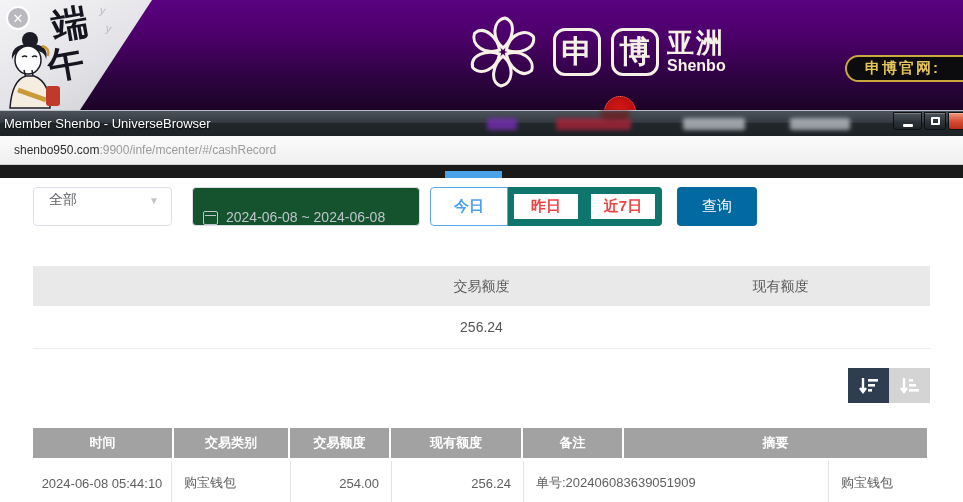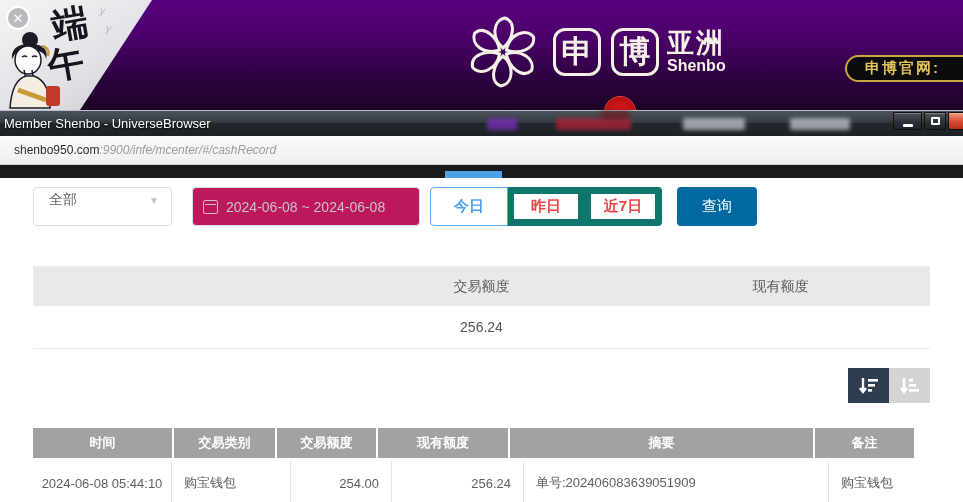--- a/index.html
+++ b/index.html
@@ -68,36 +68,36 @@
   .btn-close { left:948px; width:26px;
     background:linear-gradient(180deg,#f0987f,#d6492f 55%,#b5311c); }
   .glyph-min { width:10px; height:3px; background:#fff; margin-top:8px; border-radius:1px; }
   .glyph-max { width:9px; height:8px; border:2px solid #fff; border-radius:1px; }
 
   
   .urlbar { position:absolute; left:0; top:136px; width:963px; height:29px;
     background:linear-gradient(180deg,#fbfbfb,#eFeFef); border-bottom:1px solid #cfcfcf;
     display:flex; align-items:center; padding-left:14px; font-size:12px; cursor:text; }
   .url-host { color:#2e2e2e; }
-  .url-path { color:#9b9b9b;font-style:italic; }
+  .url-path { color:#9b9b9b; }
 
   
   .dark-strip { position:absolute; left:0; top:165px; width:963px; height:13px; background:#1a1a1a; }
   .tab-indicator { position:absolute; left:445px; bottom:0; width:57px; height:7px; background:#4aa3e8; }
 
   
   .filters { position:absolute; left:0; top:187px; width:963px; height:40px; }
   .select-box { position:absolute; left:33px; width:139px; height:39px;
     border:1px solid #dcdfe6; border-radius:4px; background:#fff; cursor:pointer;
     display:flex; align-items:center; padding:0 12px 13px 15px; }
   .select-label { color:#606266; font-size:14px; flex:1; }
   .chevron { color:#c0c4cc; font-size:10px; }
   .date-box { position:absolute; left:192px; width:228px; height:39px;
-    border:1px solid #dcdfe6; border-radius:4px; background:#be185d; cursor:text;
-    display:flex; align-items:center; padding-left:10px; }
+    border:1px solid #dcdfe6; border-radius:4px; background:#14532d; cursor:text;
+    display:flex; align-items:flex-end; padding-left:10px; }
   .cal-icon { width:15px; height:14px; border:1.5px solid #c0c4cc; border-radius:2px;
     position:relative; margin-right:8px; }
   .cal-icon:before { content:""; position:absolute; left:1px; right:1px; top:3px;
     border-top:1.5px solid #c0c4cc; }
   .date-text { color:#c0c4cc; font-size:14px; }
   .quick-group { position:absolute; left:430px; display:flex;font-weight:bold; }
   .quick-btn { width:78px; height:39px; background:#fff; border:7px solid #0f766e;
     color:#ef4444; font-size:15px; display:flex; align-items:center; justify-content:center;
     cursor:pointer; margin-left:-1px; }
   .quick-btn:first-child { border-radius:4px 0 0 4px; margin-left:0; }
@@ -131,21 +131,21 @@
   .rec-row { display:flex; height:44px; margin-top:3px; background:#fff; }
   .rec-row .cell { font-size:13px; color:#5f5f5f; display:flex; align-items:center;
     border-right:1px solid #e4e4e4; padding:0 12px; }
   .rec-row .cell:last-child { border-right:none; }
   .c-time   { width:139px; justify-content:center; padding:0 2px !important; }
   .c-type   { width:119px; }
   .c-amount { width:101px; justify-content:flex-end; }
   .c-bal    { width:132px; justify-content:flex-end; }
   .c-memo   { width:305px; }
   .c-note   { width:101px; }
-  .h-time   { width:139px; } .h-type { width:101px; } .h-amount { width:99px; }
+  .h-time   { width:139px; } .h-type { width:114px; } .h-amount { width:99px; }
   .h-bal    { width:130px; } .h-memo { width:303px; } .h-note { width:99px; }
 </style>
 </head>
 <body>
 
 <div class="site-header">
 
   <div class="promo-banner">
     <span class="festival-char fc-top">端</span>
     <span class="festival-char fc-bottom">午</span>
@@ -263,22 +263,22 @@
     </svg>
   </div>
 </div>
 
 <div class="records">
   <div class="rec-head">
     <div class="hcell h-time">时间</div>
     <div class="hcell h-type">交易类别</div>
     <div class="hcell h-amount">交易额度</div>
     <div class="hcell h-bal">现有额度</div>
+    <div class="hcell h-note">备注</div>
     <div class="hcell h-memo">摘要</div>
-    <div class="hcell h-note">备注</div>
   </div>
   <div class="rec-row">
     <div class="cell c-time">2024-06-08 05:44:10</div>
     <div class="cell c-type">购宝钱包</div>
     <div class="cell c-amount">254.00</div>
     <div class="cell c-bal">256.24</div>
     <div class="cell c-memo">单号:202406083639051909</div>
     <div class="cell c-note">购宝钱包</div>
   </div>
 </div>

